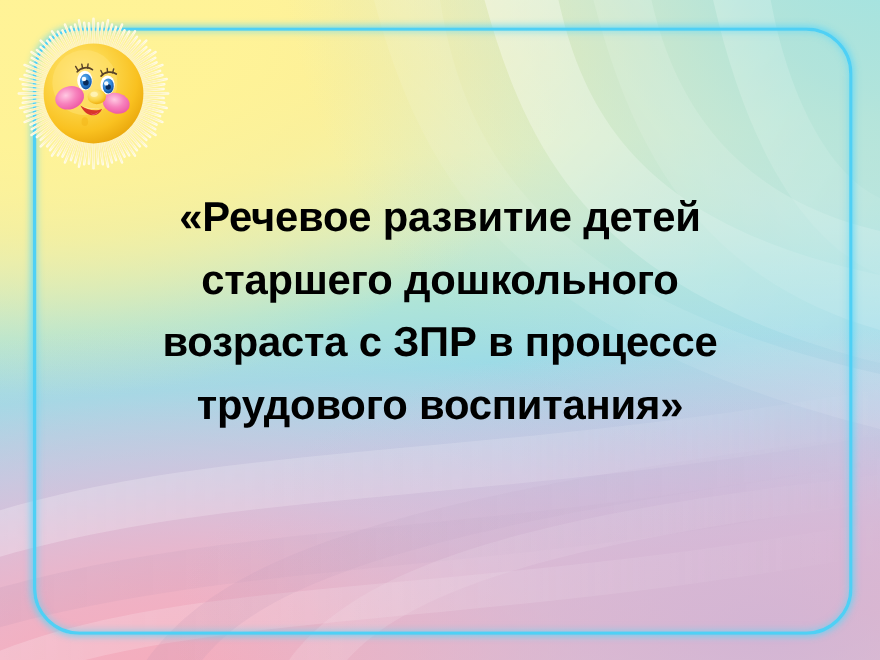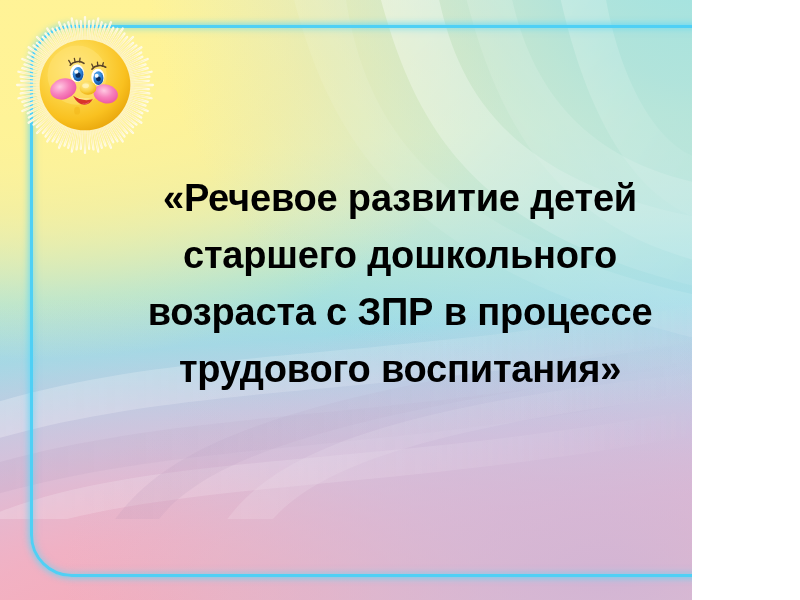--- a/index.html
+++ b/index.html
@@ -8,21 +8,21 @@
     width: 800px;
     height: 600px;
     overflow: hidden;
   }
   body {
     font-family: "Liberation Sans", sans-serif;
   }
 
   #slide {
     position: relative;
-    width: 692px;
+    width: 800px;
     height: 600px;
     overflow: hidden;
     background: #86efac;
   }
 
   
   .bg-layer {
     position: absolute;
     inset: 0;
     pointer-events: none;

